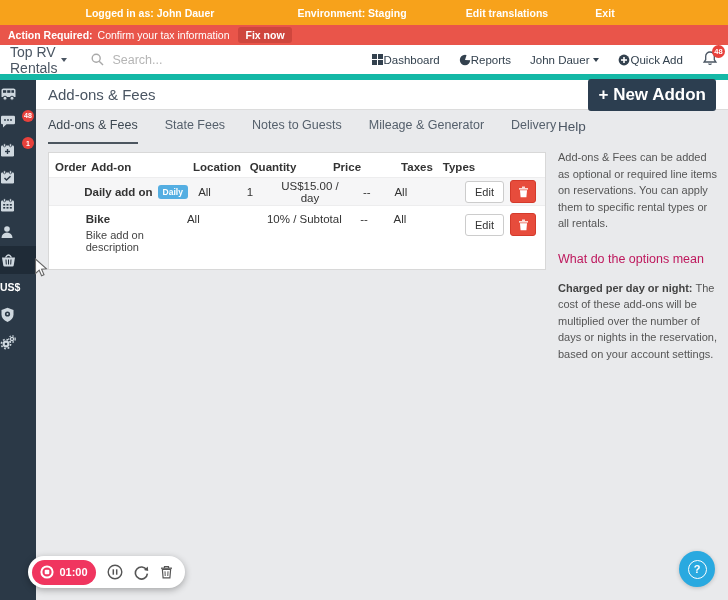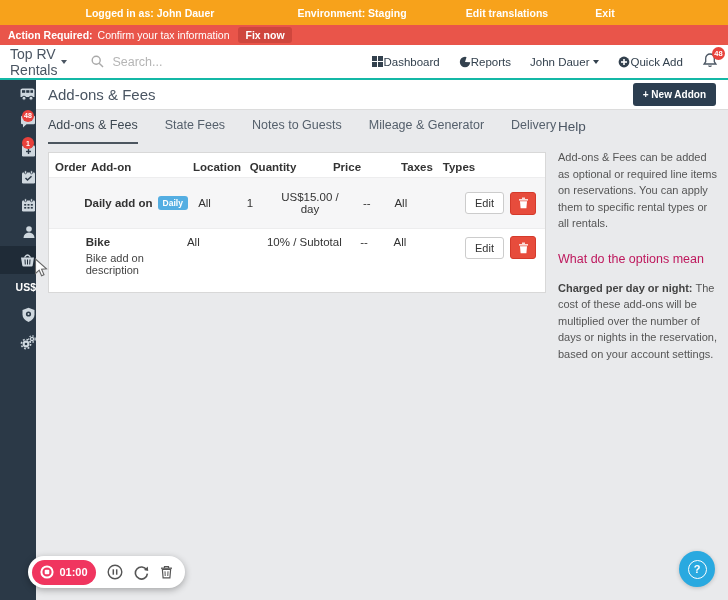--- a/index.html
+++ b/index.html
@@ -13,21 +13,21 @@
   .tb-item { position:absolute; top:7px; transform:translateX(-50%); cursor:pointer; white-space:nowrap; }
 
   
   .alertbar { height:20px; background:#e9554a; color:#fff; font-size:10.5px;
               display:flex; align-items:center; padding-left:8px; }
   .alert-label { font-weight:bold; margin-right:5px; }
   .fixnow { background:#cf463d; padding:2px 7px; border-radius:3px; margin-left:9px;
             font-weight:bold; cursor:pointer; }
 
   
-  .appheader { height:35px; background:#fff; border-bottom:2px solid #14b8a6;
+  .appheader { height:35px; background:#fff; border-bottom:6px solid #14b8a6;
                display:flex; align-items:center; color:#555; }
   .brand { padding:0 12px 0 10px; font-size:14px; color:#4a5562; cursor:pointer;
            display:flex; align-items:center; height:100%; }
   .hdivider { width:1px; height:100%; background:#e8e8e8; }
   .searchwrap { flex:1; display:flex; align-items:center; padding-left:12px; }
   .searchwrap input { border:none; outline:none; font-size:12.5px; color:#1d4ed8;
                       margin-left:8px; width:260px; font-family:inherit; background:transparent; }
   .searchwrap input::placeholder { color:#b5b5b5; }
   .hnav { display:flex; align-items:center; gap:19px; padding-right:18px;
           font-size:11.5px; color:#33414e; }
@@ -39,46 +39,46 @@
   .bell-badge { position:absolute; top:-5px; right:-7px; background:#e8413c; color:#fff;
                 font-size:7.5px; font-weight:bold; min-width:13px; height:13px; border-radius:7px;
                 display:flex; align-items:center; justify-content:center; padding:0 2px; }
 
   
   .bodyrow { display:flex; height:520px; }
 
   
   .sidebar { width:36px; background:#2b3947; display:flex; flex-direction:column;
              align-items:stretch; padding-top:1px; }
-  .s-item { height:27.5px; display:flex; align-items:center; justify-content:flex-end;
+  .s-item { height:27.5px; display:flex; align-items:center; justify-content:flex-start;
             position:relative; cursor:pointer; color:#cfd8df; }
   .s-item.active { background:#1f2b37; }
   .s-badge { position:absolute; top:1px; right:2px; background:#e8413c; color:#fff;
              font-size:7px; font-weight:bold; min-width:12px; height:12px; border-radius:6px;
              display:flex; align-items:center; justify-content:center; padding:0 1px; }
   .s-currency { font-size:10.5px; font-weight:bold; color:#fff; }
 
   
   .main { flex:1; position:relative; background:#e9eaec; }
   .titlebar { height:30px; background:#fff; border-bottom:1px solid #dcdcdc;
               display:flex; align-items:center; justify-content:space-between; padding:0 12px; }
   .page-title { font-size:15px; color:#4a5562; }
-  .new-addon { background:#2c3e50; color:#fff; font-size:10px; font-weight:bold;
+  .new-addon { background:#2c3e50; color:#fff; font-size:17px; font-weight:bold;
                padding:6px 10px; border-radius:3px; cursor:pointer; }
 
   .content { position:absolute; top:31px; left:0; right:0; bottom:0; }
   .tabs { display:flex; gap:27px; margin:7px 0 0 12px; font-size:12.5px; color:#55606c; height:26px; }
   .tab { cursor:pointer; padding-bottom:8px; white-space:nowrap; }
   .tab.active { color:#3d4852; border-bottom:2px solid #4c565f; }
 
   .card { position:absolute; left:12px; top:41px; width:498px; background:#fff;
           border:1px solid #d8d8d8; }
   .trow { display:flex; align-items:center; padding-left:6px; font-size:11.5px; color:#333; }
   .thead { font-weight:bold; height:24px; padding-top:4px; }
-  .trow.r1 { background:#f6f6f7; height:52px; border-top:1px solid #ededee; border-bottom:1px solid #ededee;justify-content:space-between; }
+  .trow.r1 { background:#f6f6f7; height:29px; border-top:1px solid #ededee; border-bottom:1px solid #ededee;justify-content:space-between; }
   .trow.r2 { background:#fff; min-height:46px; align-items:flex-start; padding-top:7px; }
   .card-footer { height:16px; }
   .c-order { width:36px; }
   .c-addon { width:96px; }
   .c-loc   { width:60px; text-align:center; }
   .c-qty   { width:52px; text-align:center; }
   .c-price { width:96px; text-align:center; }
   .c-tax   { width:44px; text-align:center; }
   .c-type  { width:40px; text-align:center; }
   .c-act   { flex:1; display:flex; justify-content:flex-end; align-items:center;

